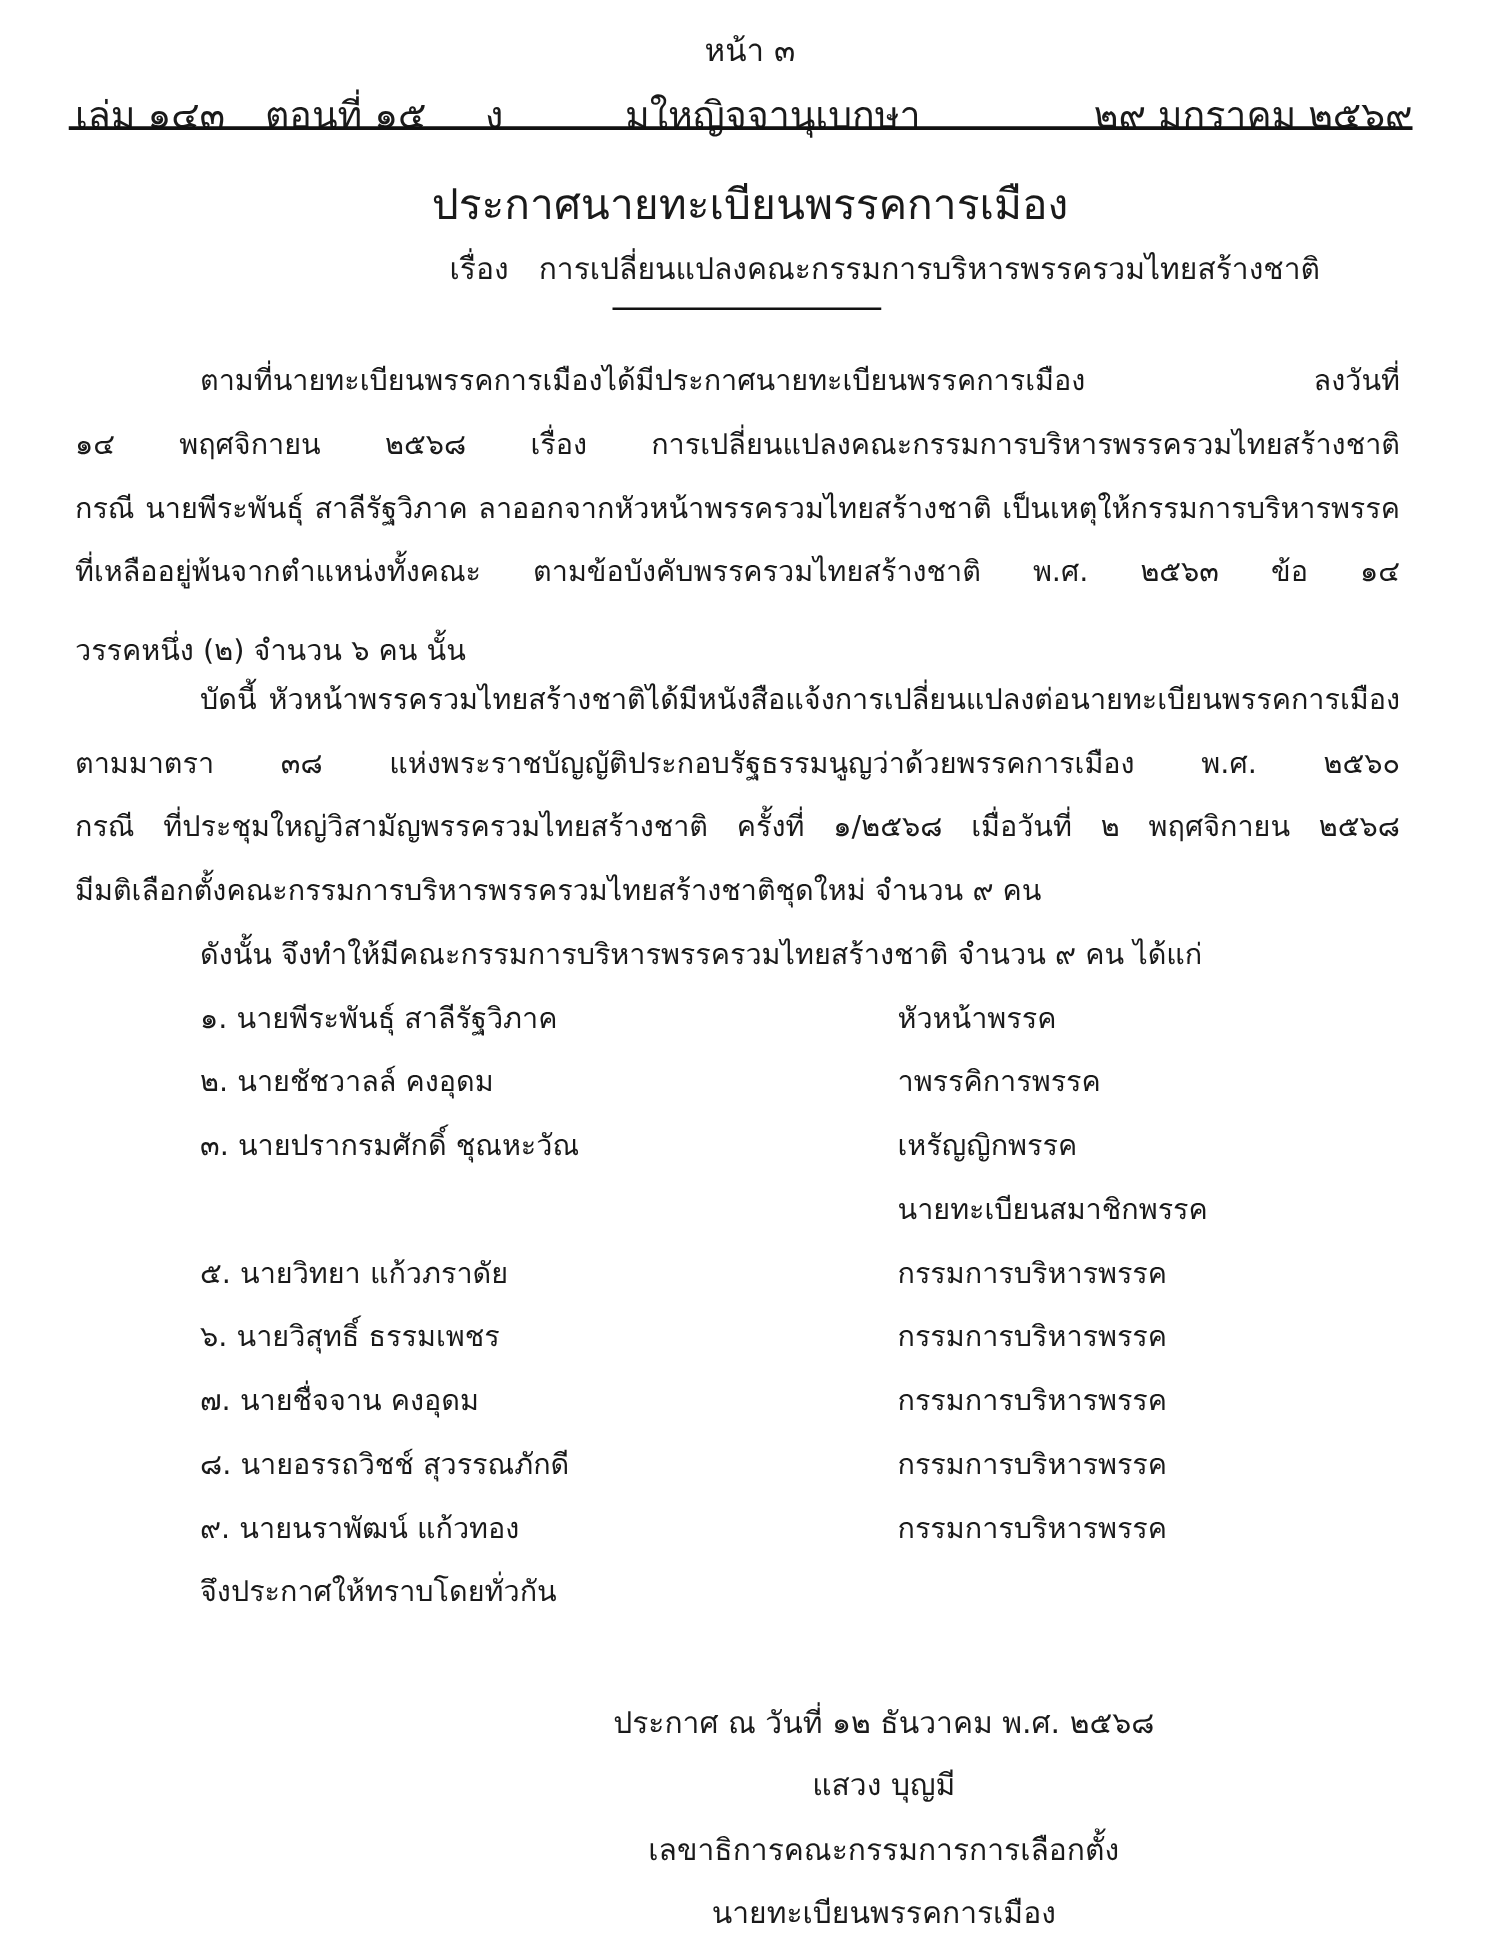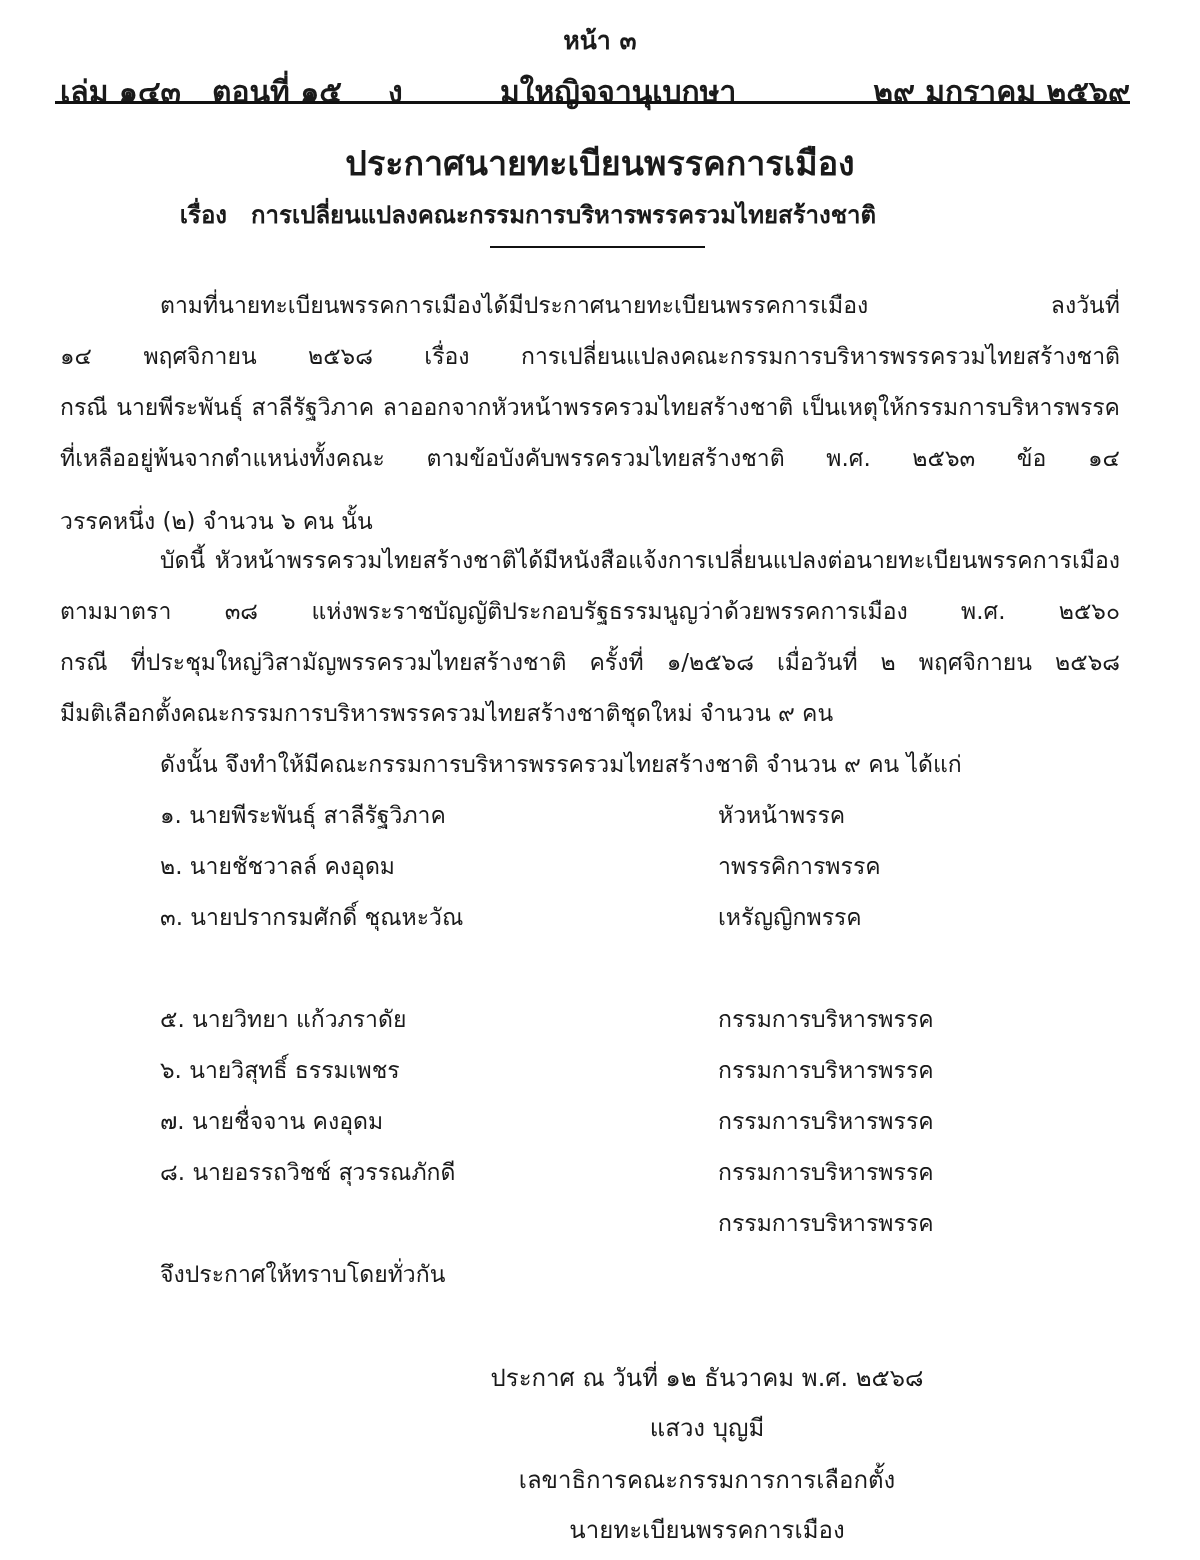--- a/index.html
+++ b/index.html
@@ -1,25 +1,25 @@
 <!DOCTYPE html>
 <html><head>
 <meta charset="utf-8">
 <style>
   html, body { margin: 0; padding: 0; background: #ffffff; }
   body {
     width: 1200px; height: 1560px; position: relative; overflow: hidden;
     font-family: "DejaVu Sans", sans-serif; color: #1a1a1a;
   }
-  .abs { position: absolute; white-space: nowrap; font-weight: bold; }
+  .abs { position: absolute; white-space: nowrap; }
   .hdr { font-size: 30px; top: 68px; }
   .page-no { top: 20px; left: 0; width: 1200px; text-align: center; font-size: 25px; }
   .rule { position: absolute; left: 55px; width: 1075px; top: 101px; height: 3px; background: #111; }
   .title { top: 136px; left: 0; width: 1200px; text-align: center; font-size: 34px; }
-  .subject { top: 195px; left: 0; width: 1056px; text-align: center; font-size: 24px; }
+  .subject { top: 195px; left: 0; width: 1056px; text-align: right; font-size: 24px; }
   .subject .gap { display: inline-block; width: 24px; }
   .short-rule { position: absolute; left: 490px; width: 215px; top: 246px; height: 2px; background: #111; }
   .para { position: absolute; left: 60px; width: 1060px; font-size: 23px; }
   .line { position: absolute; left: 0; height: 51px; line-height: 51px; white-space: nowrap; }
   .just { width: 1060px; text-align: justify; text-align-last: justify; }
   .members { position: absolute; left: 160px; top: 790px; font-size: 23px; }
   .member { position: absolute; left: 0; height: 51px; line-height: 51px; white-space: nowrap; width: 900px; }
   .member .name { position: absolute; left: 0; }
   .member .role { position: absolute; left: 558px; }
   .sig { position: absolute; left: 0; width: 1414px; text-align: center; font-size: 24px; white-space: nowrap; }
@@ -67,38 +67,40 @@
   </div>
   <div class="member" style="top:51px">
     <span class="name"><span>๒.</span> <span>นายชัชวาลล์  คงอุดม</span></span>
     <span class="role">าพรรคิการพรรค</span>
   </div>
   <div class="member" style="top:102px">
     <span class="name"><span>๓.</span> <span>นายปรากรมศักดิ์  ชุณหะวัณ</span></span>
     <span class="role">เหรัญญิกพรรค</span>
   </div>
   <div class="member" style="top:153px">
+    <span class="role">นายทะเบียนสมาชิกพรรค</span>
   </div>
   <div class="member" style="top:204px">
     <span class="name"><span>๕.</span> <span>นายวิทยา  แก้วภราดัย</span></span>
     <span class="role">กรรมการบริหารพรรค</span>
   </div>
   <div class="member" style="top:255px">
     <span class="name"><span>๖.</span> <span>นายวิสุทธิ์  ธรรมเพชร</span></span>
     <span class="role">กรรมการบริหารพรรค</span>
   </div>
   <div class="member" style="top:306px">
     <span class="name"><span>๗.</span> <span>นายชื่จจาน  คงอุดม</span></span>
     <span class="role">กรรมการบริหารพรรค</span>
   </div>
   <div class="member" style="top:357px">
     <span class="name"><span>๘.</span> <span>นายอรรถวิชช์  สุวรรณภักดี</span></span>
     <span class="role">กรรมการบริหารพรรค</span>
   </div>
   <div class="member" style="top:408px">
+    <span class="name"><span>๙.</span> <span>นายนราพัฒน์  แก้วทอง</span></span>
     <span class="role">กรรมการบริหารพรรค</span>
   </div>
   <div class="member" style="top:459px">จึงประกาศให้ทราบโดยทั่วกัน</div>
 </div>
 
 <div class="sig" style="top:1358px">ประกาศ  ณ  วันที่  ๑๒  ธันวาคม  พ.ศ.  ๒๕๖๘</div>
 <div class="sig" style="top:1408px">แสวง  บุญมี</div>
 <div class="sig" style="top:1460px">เลขาธิการคณะกรรมการการเลือกตั้ง</div>
 <div class="sig" style="top:1510px">นายทะเบียนพรรคการเมือง</div>
 

